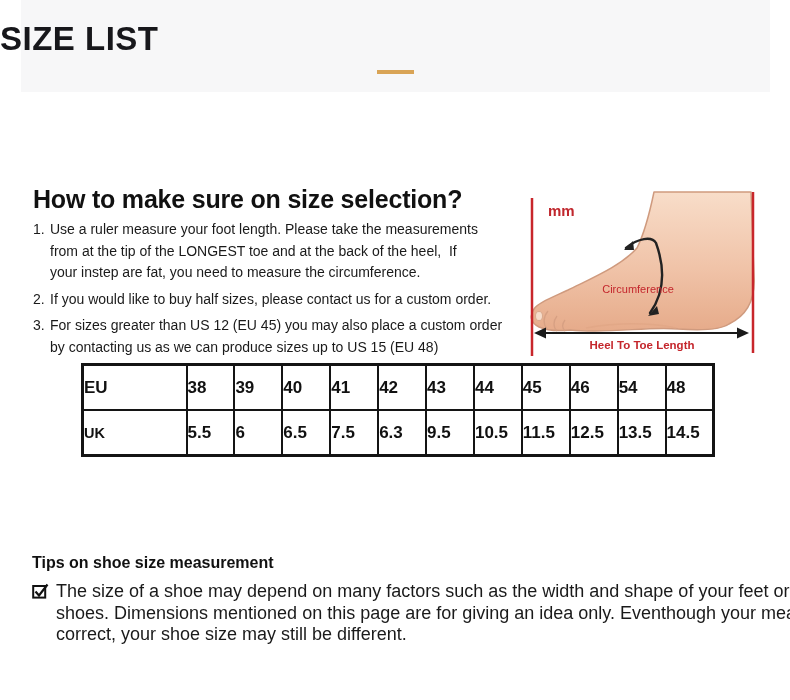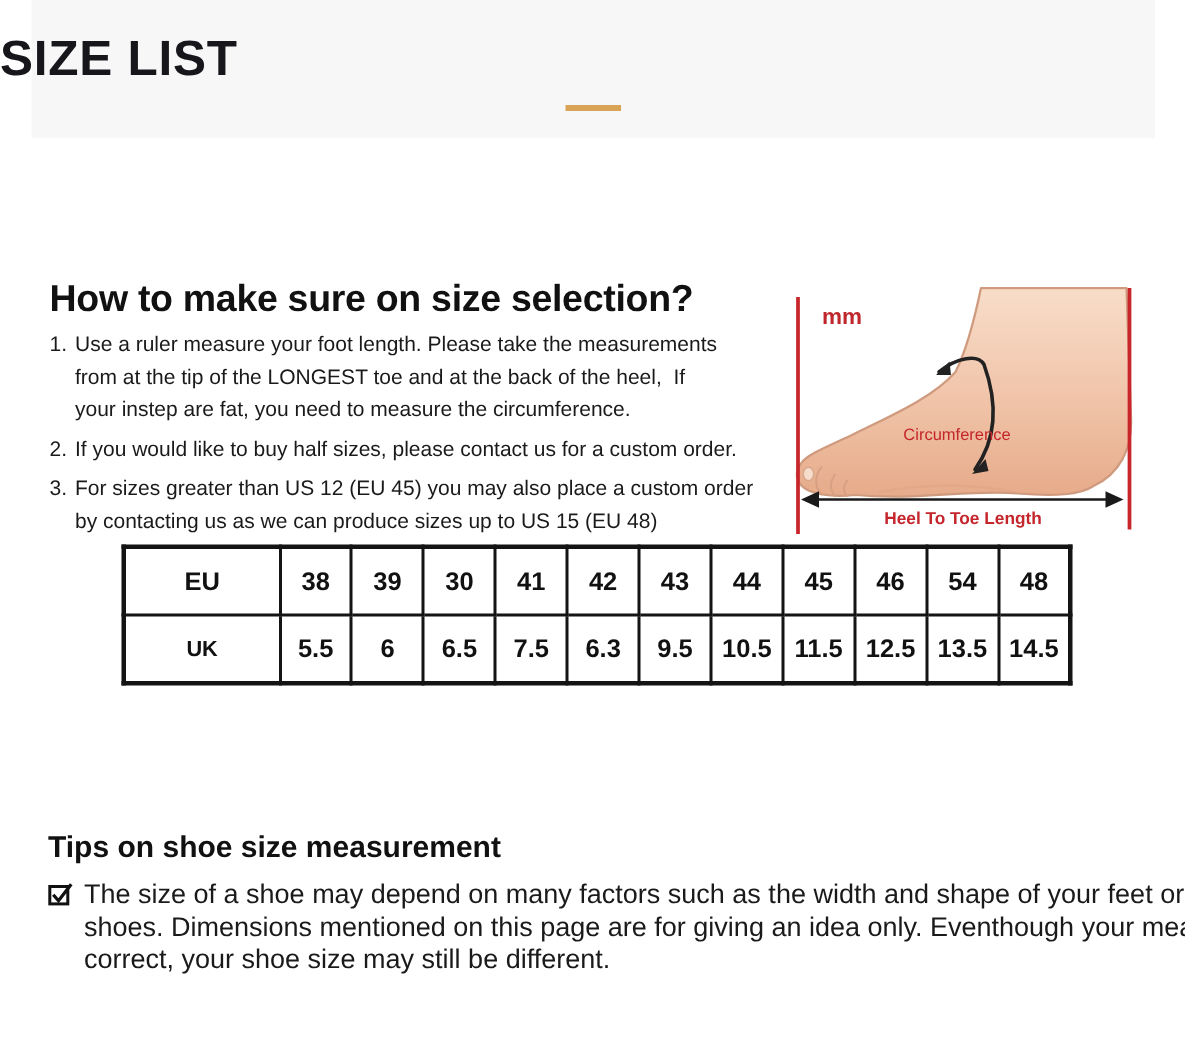--- a/index.html
+++ b/index.html
@@ -46,30 +46,30 @@
   .size-table {
     position: absolute; left: 81px; top: 363px;
     width: 634px;
     border-collapse: collapse; table-layout: fixed;
     border: 3px solid #141414;
     background: #fff;
   }
   .size-table col.label-col { width: 104px; }
   .size-table th, .size-table td {
     border: 2px solid #141414;
-    text-align: center; vertical-align: middle;
+    text-align: left; vertical-align: middle;
     height: 43px; padding: 0;
     font-size: 17px; font-weight: 700; color: #111;
   }
   .size-table th { white-space: pre-line; }
   .size-table tr:last-child th { font-size: 14.5px; line-height: 16px; }
 
   
   .tips { position: absolute; left: 30px; top: 554px; width: 745px; }
-  .tips-heading { margin: 0 0 9px 2px; font-size: 20px; font-weight: 700; color: #111; }
+  .tips-heading { margin: 0 0 9px 2px; font-size: 16px; font-weight: 700; color: #111; }
   .tip-row { display: flex; font-size: 18px; line-height: 21.5px; }
   .tip-checkbox { flex: none; width: 16px; height: 16px; margin: 2px 8px 0 2px; }
   .tip-text { white-space: pre; }
 </style>
 </head>
 <body>
 
 <div class="top-band"></div>
 
 <div class="page-title">SIZE LIST</div>
@@ -142,21 +142,21 @@
 <table class="size-table">
   <colgroup>
     <col class="label-col">
     <col span="11">
   </colgroup>
   <tbody>
       <tr>
         <th>EU</th>
         <td>38</td>
         <td>39</td>
-        <td>30</td>
+        <td>40</td>
         <td>41</td>
         <td>42</td>
         <td>43</td>
         <td>44</td>
         <td>45</td>
         <td>46</td>
         <td>54</td>
         <td>48</td>
       </tr>
       <tr>

